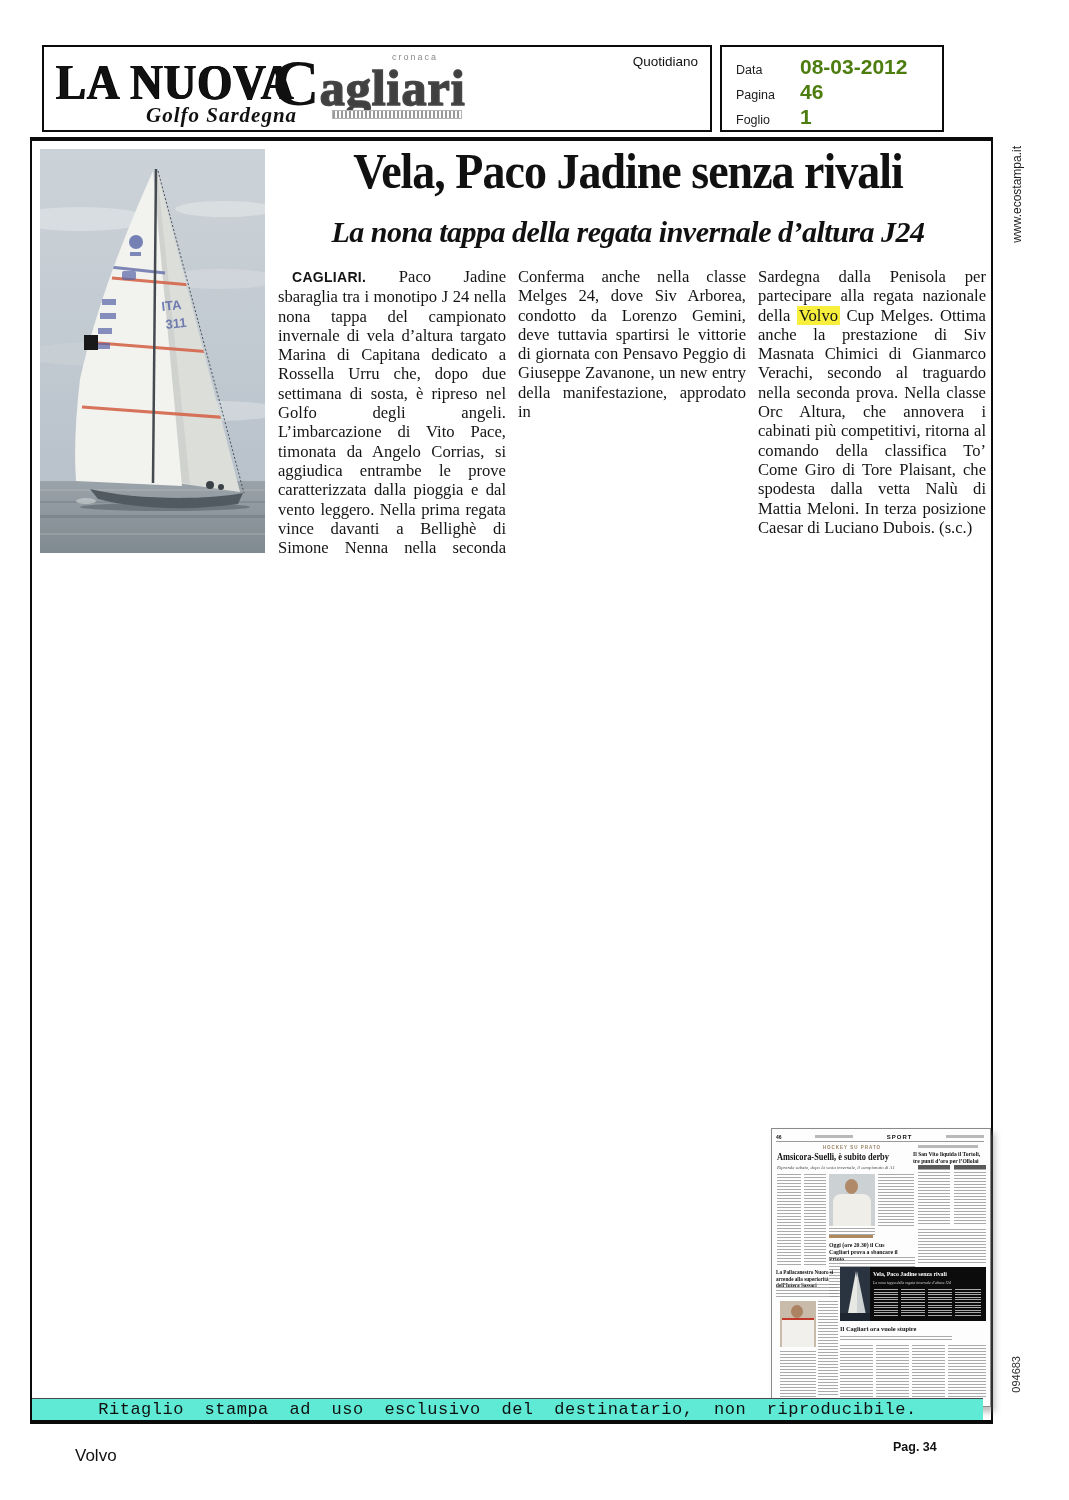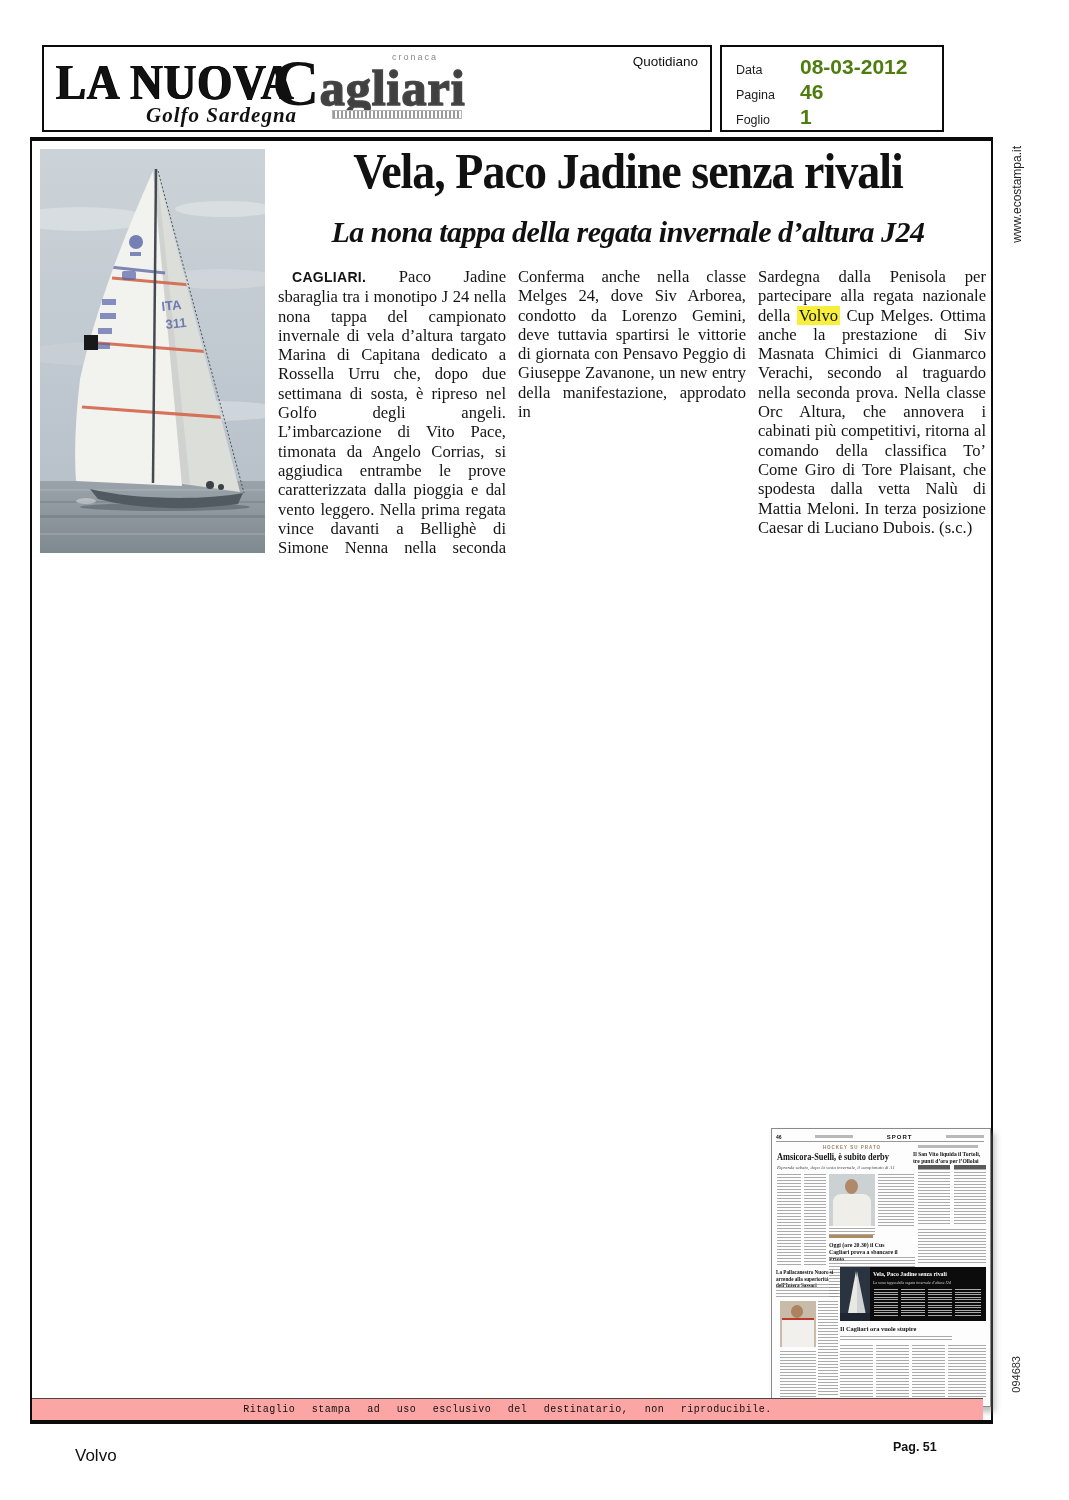--- a/index.html
+++ b/index.html
@@ -92,22 +92,22 @@
               white-space:nowrap; transform:scaleX(.93); transform-origin:left top; }
   .t-bsub { position:absolute; left:33px; top:13px; width:112px; color:#cfcfcf; font-style:italic; font-size:4.3px;
             white-space:nowrap; transform:scaleX(.9); transform-origin:left top; }
   .t-h5 { left:68px; top:196px; width:116px; font-weight:bold; font-size:7px; white-space:nowrap;
           transform:scaleX(.92); transform-origin:left top; }
   .t-thead { height:4px; background:#5a5a5a; }
 
   
   .ritaglio-strip { position:absolute; left:0; right:8px; bottom:0; height:21px; border-top:1px solid #4a4a4a;
                     display:flex; align-items:center; justify-content:center;
-                    font-family:"Liberation Mono","DejaVu Sans Mono",monospace; font-size:10px;
-                    word-spacing:10px; letter-spacing:0.5px; color:#101010; background:#fca5a5; }
+                    font-family:"Liberation Mono","DejaVu Sans Mono",monospace; font-size:17px;
+                    word-spacing:10px; letter-spacing:0.5px; color:#101010; background:#5eead4; }
   .client  { position:absolute; left:75px; top:1446px; font-family:"Liberation Sans",sans-serif; font-size:17px; }
   .pageref { position:absolute; left:893px; top:1440px; font-family:"Liberation Sans",sans-serif;
              font-weight:bold; font-size:12.5px; }
 </style>
 </head>
 <body>
 
 <div class="page">
 
   <div class="logo-box">
@@ -276,15 +276,15 @@
       <div class="t-abs tl" style="left:68px; top:216px; width:33px; height:52px;"></div>
       <div class="t-abs tl" style="left:104px; top:216px; width:33px; height:52px;"></div>
       <div class="t-abs tl" style="left:140px; top:216px; width:33px; height:52px;"></div>
       <div class="t-abs tl" style="left:176px; top:216px; width:38px; height:52px;"></div>
     </div>
 
     <div class="ritaglio-strip">Ritaglio stampa ad uso esclusivo del destinatario, non riproducibile.</div>
   </div>
 
   <div class="client">Volvo</div>
-  <div class="pageref">Pag. 51</div>
+  <div class="pageref">Pag. 34</div>
 
 </div>
 
 </body></html>

